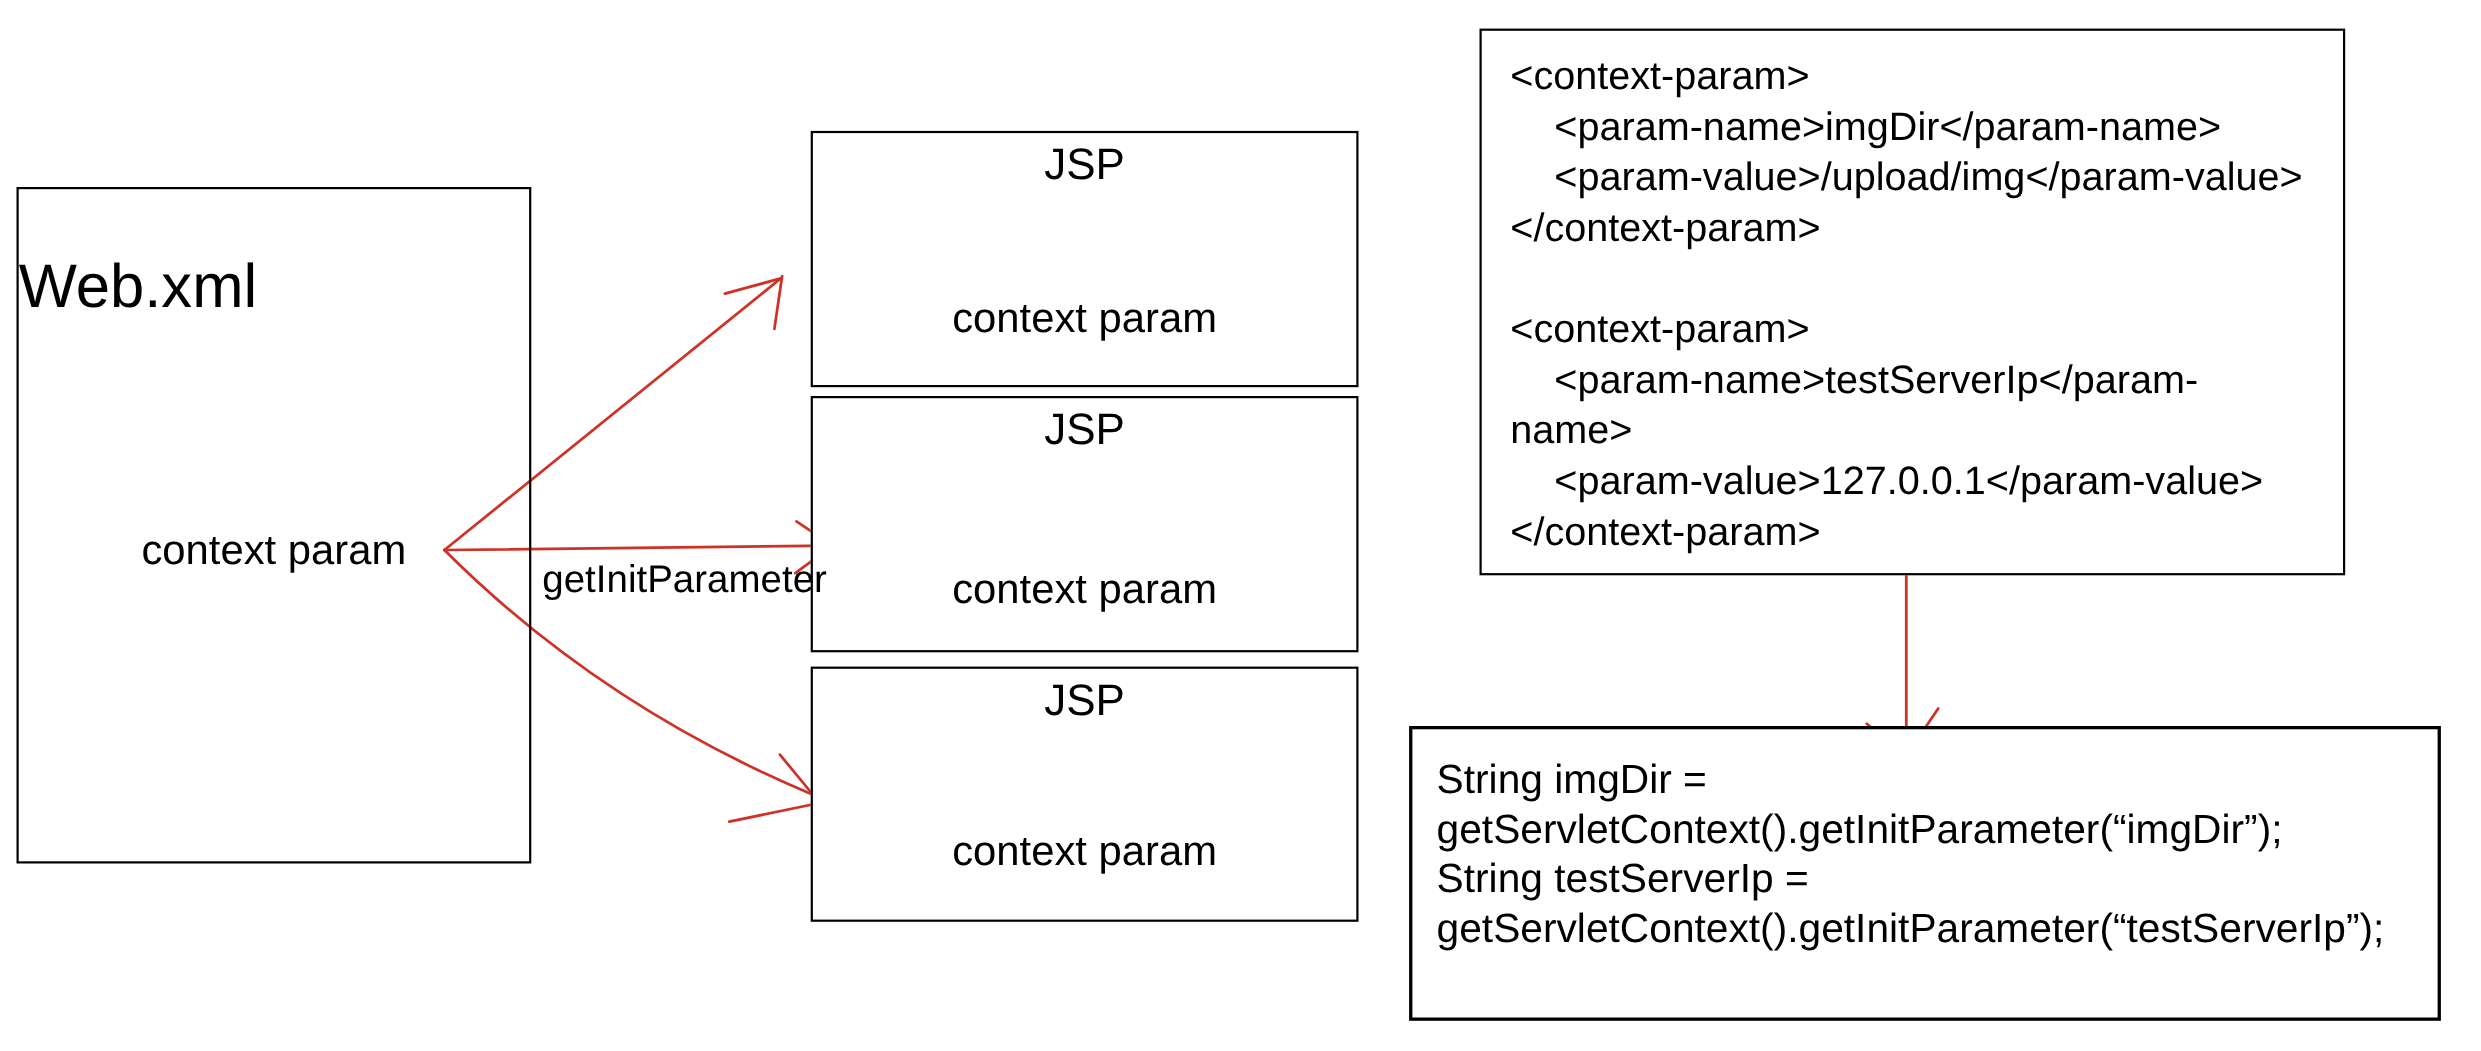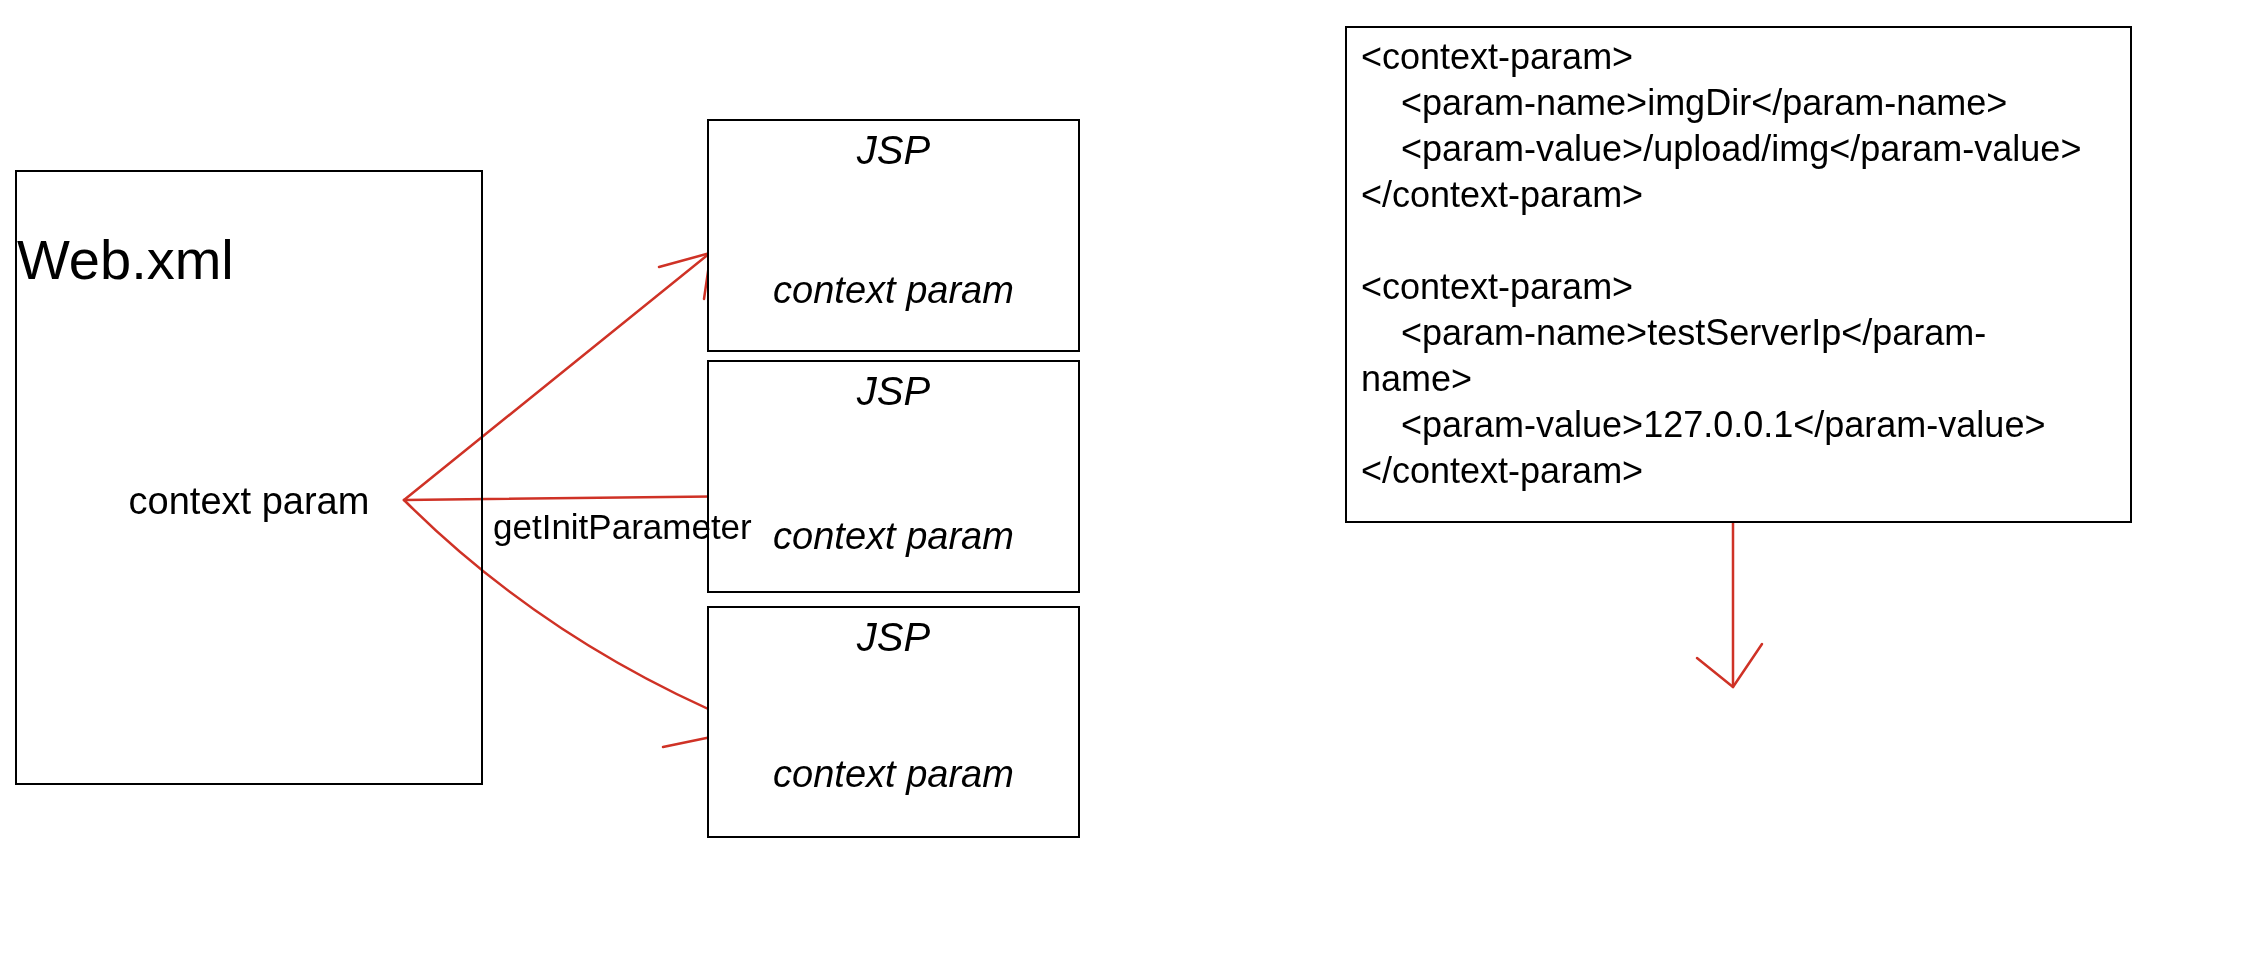--- a/index.html
+++ b/index.html
@@ -26,21 +26,21 @@
   #webxml-box { left: 15px; top: 170px; width: 468px; height: 615px; background: transparent; }
   #webxml-title {
     position: absolute; left: 0; top: 60px; width: 100%;
     font-size: 56px; line-height: 1; white-space: nowrap;
   }
   #webxml-label {
     position: absolute; left: 0; top: 310px; width: 100%;
     text-align: center; font-size: 38px; line-height: 1; white-space: nowrap;
   }
   
-  .jsp-box { left: 707px; width: 373px; background: #ffffff; font-style: italic; }
+  .jsp-box { left: 737px; width: 498px; background: #ffffff; }
   #jsp-box-1 { top: 119px; height: 233px; }
   #jsp-box-2 { top: 360px; height: 233px; }
   #jsp-box-3 { top: 606px; height: 232px; }
   .jsp-title {
     position: absolute; left: 0; top: 9px; width: 100%;
     text-align: center; font-size: 40px; line-height: 1; white-space: nowrap;
   }
   .jsp-label {
     position: absolute; left: 0; width: 100%;
     text-align: center; font-size: 38px; line-height: 1; white-space: nowrap;
@@ -49,21 +49,21 @@
   #jsp-box-2 .jsp-label { top: 155px; }
   #jsp-box-3 .jsp-label { top: 147px; }
   
   #getinit-label {
     position: absolute; left: 452px; top: 509px;
     font-size: 35px; line-height: 1; white-space: nowrap; margin-left: 41px;
   }
   
   #xml-box { left: 1345px; top: 26px; width: 787px; height: 497px; }
   #xml-box .code {
-    margin: 0; padding: 6px 0 0 14px;
+    margin: 12px; padding: 6px 0 0 14px;
     font-size: 36px; line-height: 46px;
     white-space: pre; overflow: hidden;
   }
   
   #code-box { left: 1281px; top: 660px; width: 938px; height: 268px; border-width: 3px; }
   #code-box .code {
     margin: 0; padding: 23px 0 0 22px;
     font-size: 37px; line-height: 45px;
     white-space: pre; overflow: hidden;
   }
@@ -140,14 +140,20 @@
     &lt;param-value&gt;/upload/img&lt;/param-value&gt;
 &lt;/context-param&gt;
 
 &lt;context-param&gt;
     &lt;param-name&gt;testServerIp&lt;/param-
 name&gt;
     &lt;param-value&gt;127.0.0.1&lt;/param-value&gt;
 &lt;/context-param&gt;</div>
   </div>
 
+  <div class="box" id="code-box">
+    <div class="code">String imgDir =
+getServletContext().getInitParameter(“imgDir”);
+String testServerIp =
+getServletContext().getInitParameter(“testServerIp”);</div>
+  </div>
 
 </div>
 
 </body></html>

